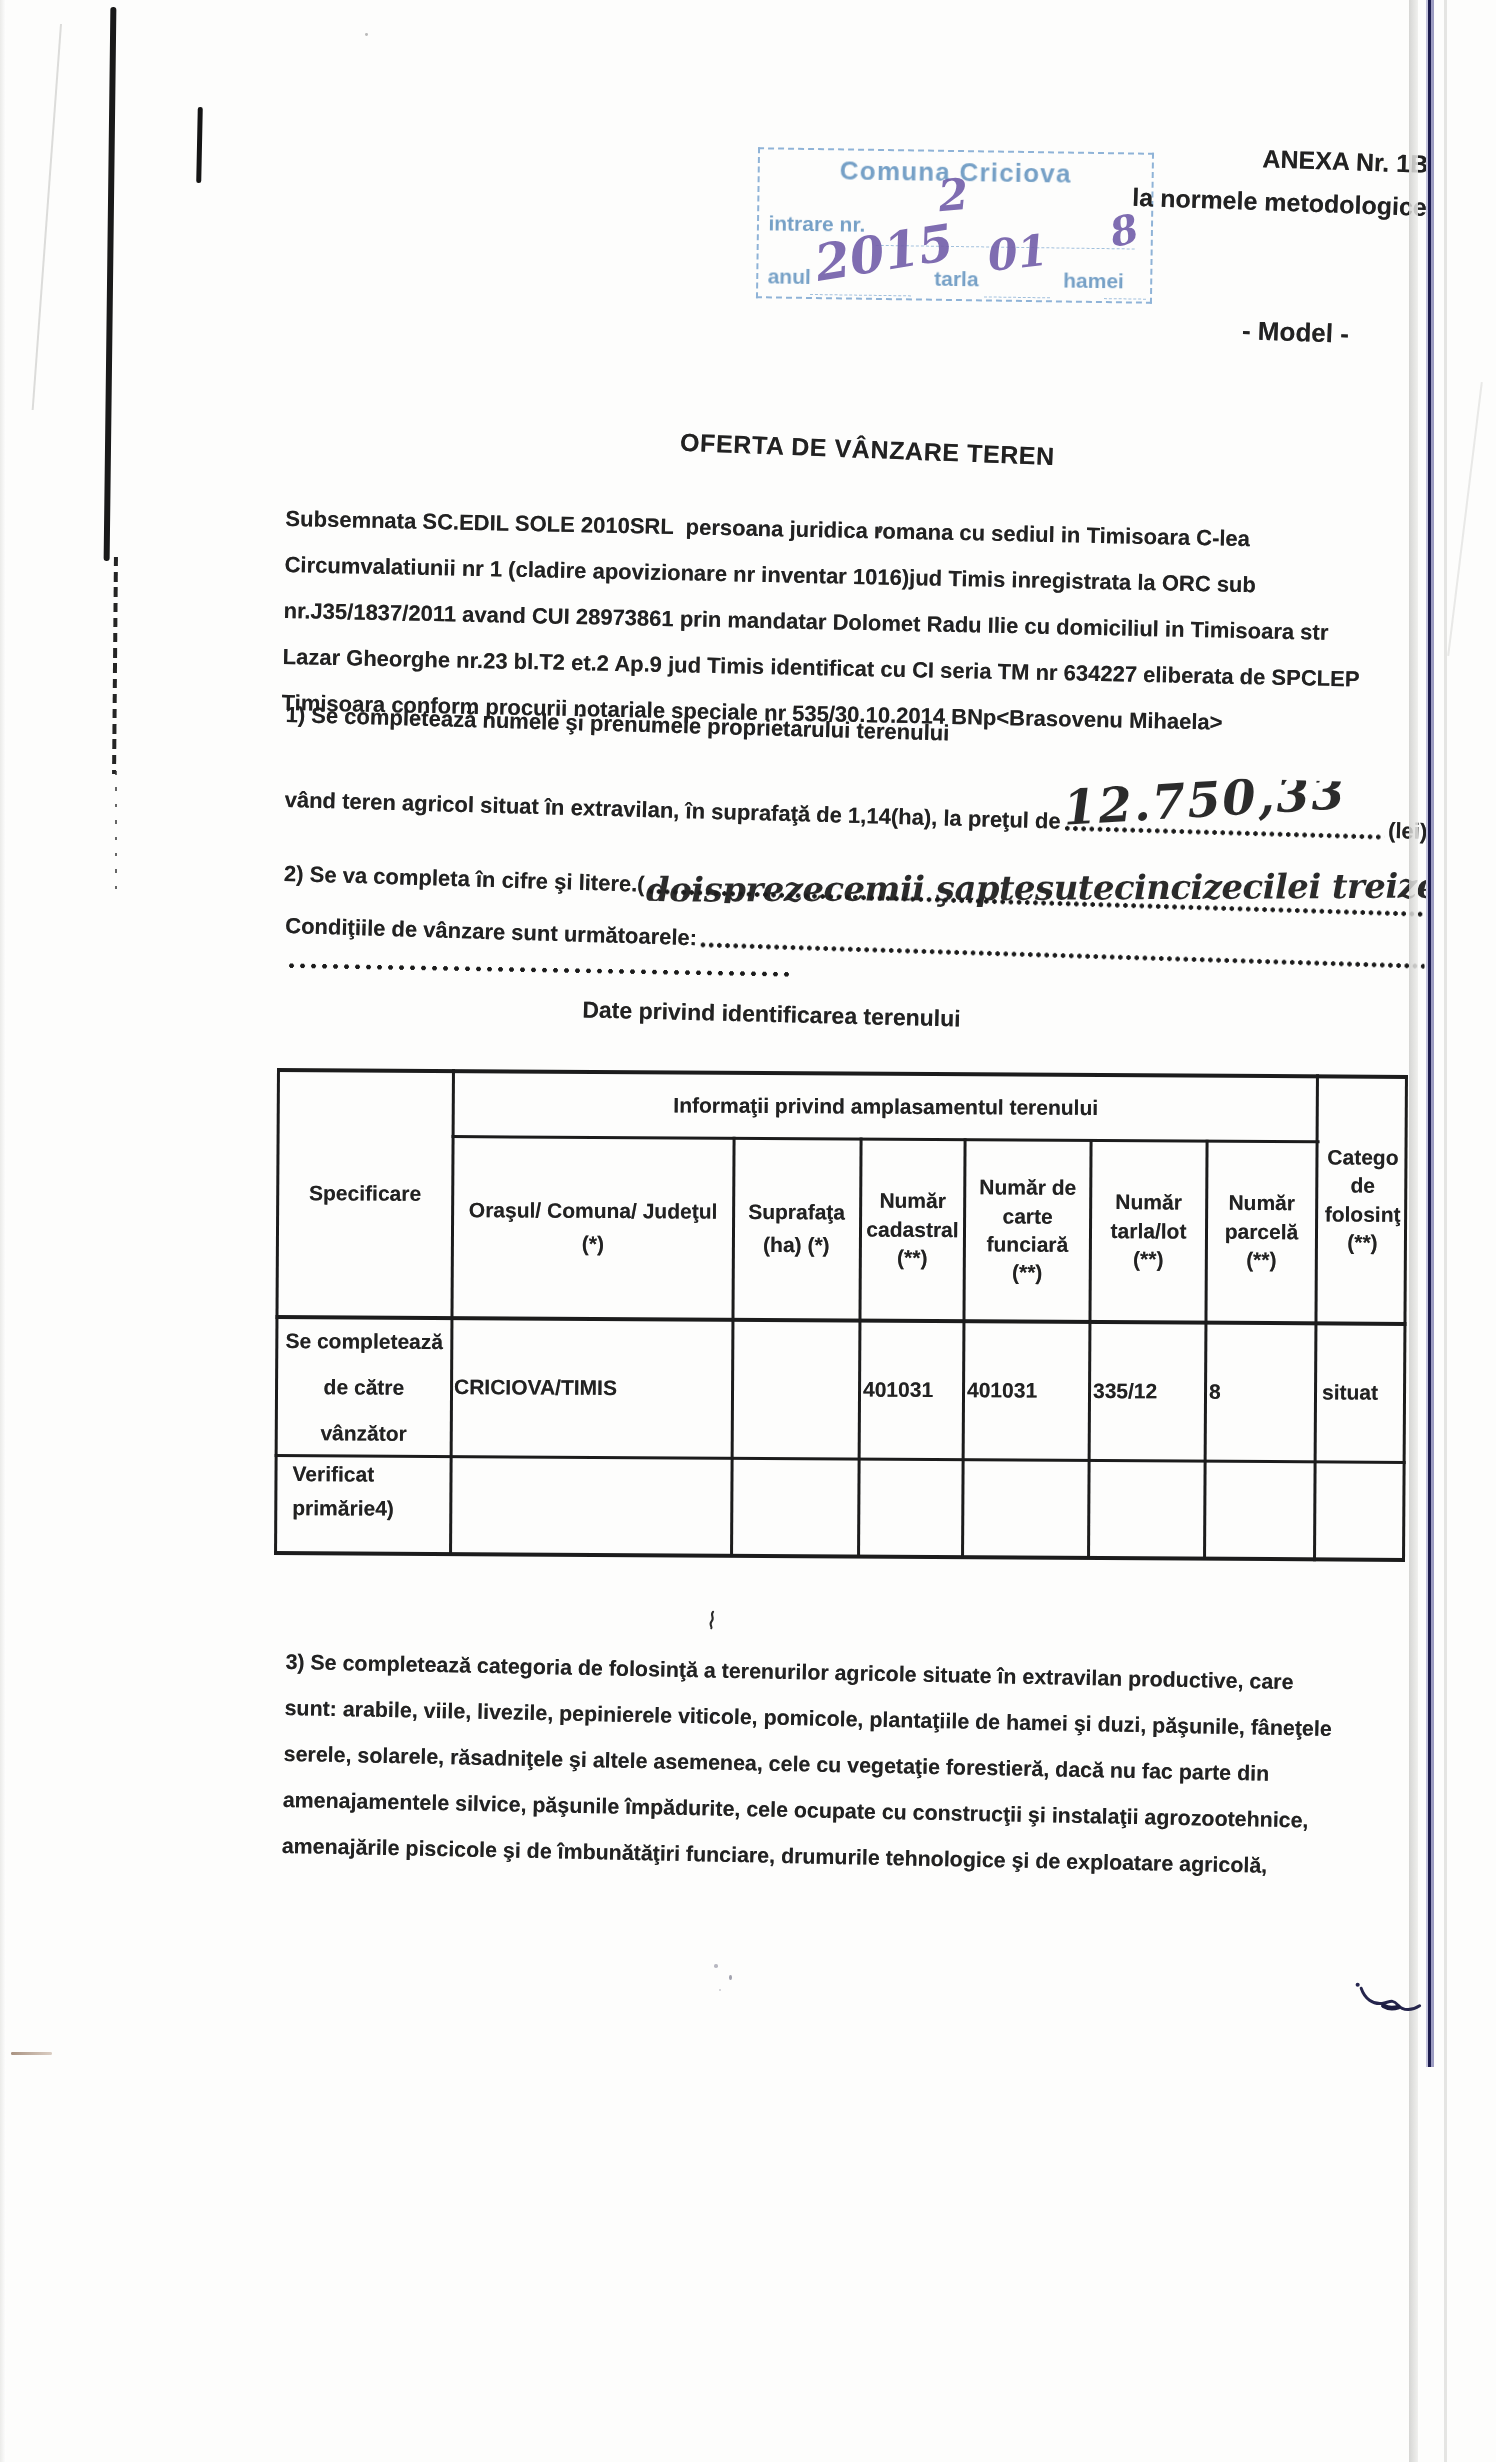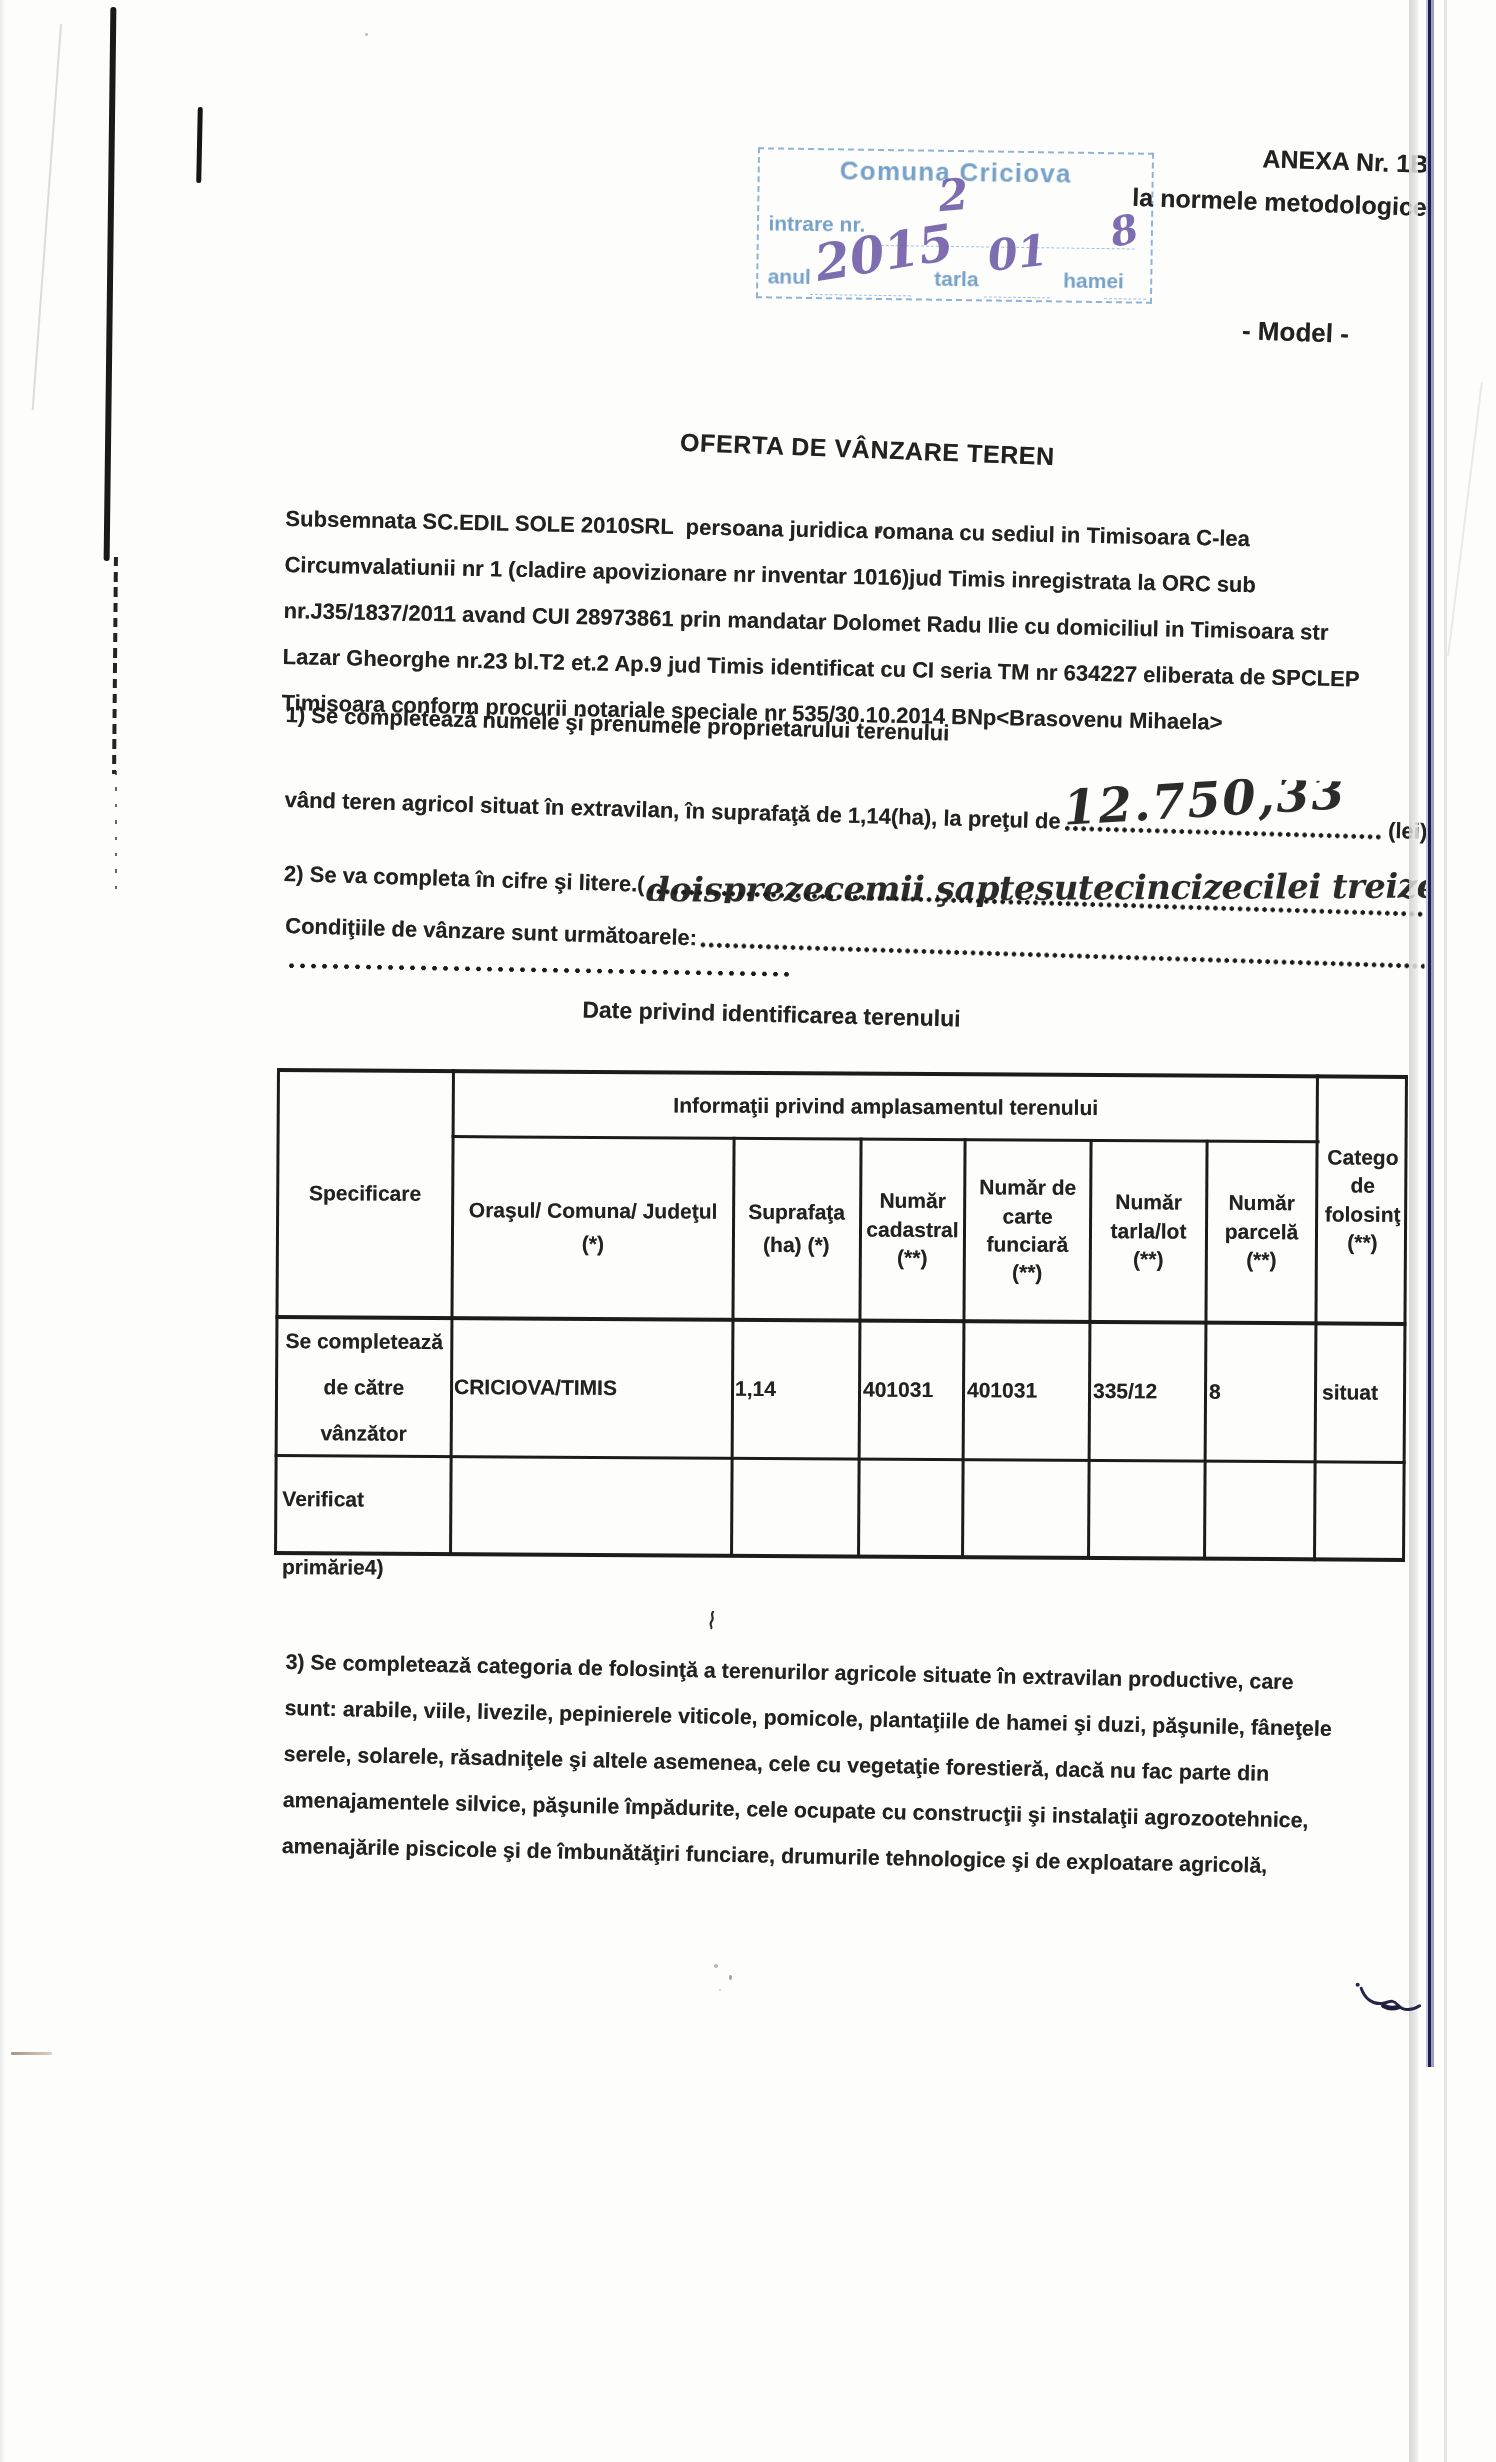--- a/index.html
+++ b/index.html
@@ -207,28 +207,27 @@
 (**)</div>
     <div class="cell typed mlwrap tight" style="left:1042px;top:4.1px;width:89px;height:243px;overflow:visible;">Catego
 de
 folosinţ
 (**)</div>
 
     <div class="cell typed mlwrap" style="left:2.9px;top:251px;width:172px;height:135px;line-height:46px;">Se completează
 de către
 vânzător</div>
     <div class="cell typed left" style="left:179px;top:251px;width:276px;height:135px;">CRICIOVA/TIMIS</div>
-    <div class="cell typed left" style="left:460px;top:251px;width:123px;height:135px;">1,14</div>
     <div class="cell typed left" style="left:588px;top:251px;width:99px;height:135px;">401031</div>
     <div class="cell typed left" style="left:692px;top:251px;width:121px;height:135px;">401031</div>
     <div class="cell typed left" style="left:818px;top:251px;width:111px;height:135px;">335/12</div>
     <div class="cell typed left" style="left:934px;top:251px;width:106px;height:135px;">8</div>
     <div class="cell typed left" style="left:1047px;top:251px;width:84px;height:135px;">situat</div>
 
-    <div class="cell typed left mlwrap" style="left:8px;top:389px;width:174px;height:94px;line-height:68px;align-items:flex-start;padding-top:8px;">Verificat
+    <div class="cell typed left mlwrap" style="left:18px;top:389px;width:174px;height:94px;line-height:34px;align-items:flex-start;padding-top:0;">Verificat
 primărie4)</div>
   </div>
 
   <div class="abs note3 typed ml">3) Se completează categoria de folosinţă a terenurilor agricole situate în extravilan productive, care
 sunt: arabile, viile, livezile, pepinierele viticole, pomicole, plantaţiile de hamei şi duzi, păşunile, fâneţele
 serele, solarele, răsadniţele şi altele asemenea, cele cu vegetaţie forestieră, dacă nu fac parte din
 amenajamentele silvice, păşunile împădurite, cele ocupate cu construcţii şi instalaţii agrozootehnice,
 amenajările piscicole şi de îmbunătăţiri funciare, drumurile tehnologice şi de exploatare agricolă,</div>
 
   <div class="art blackline1"></div>

